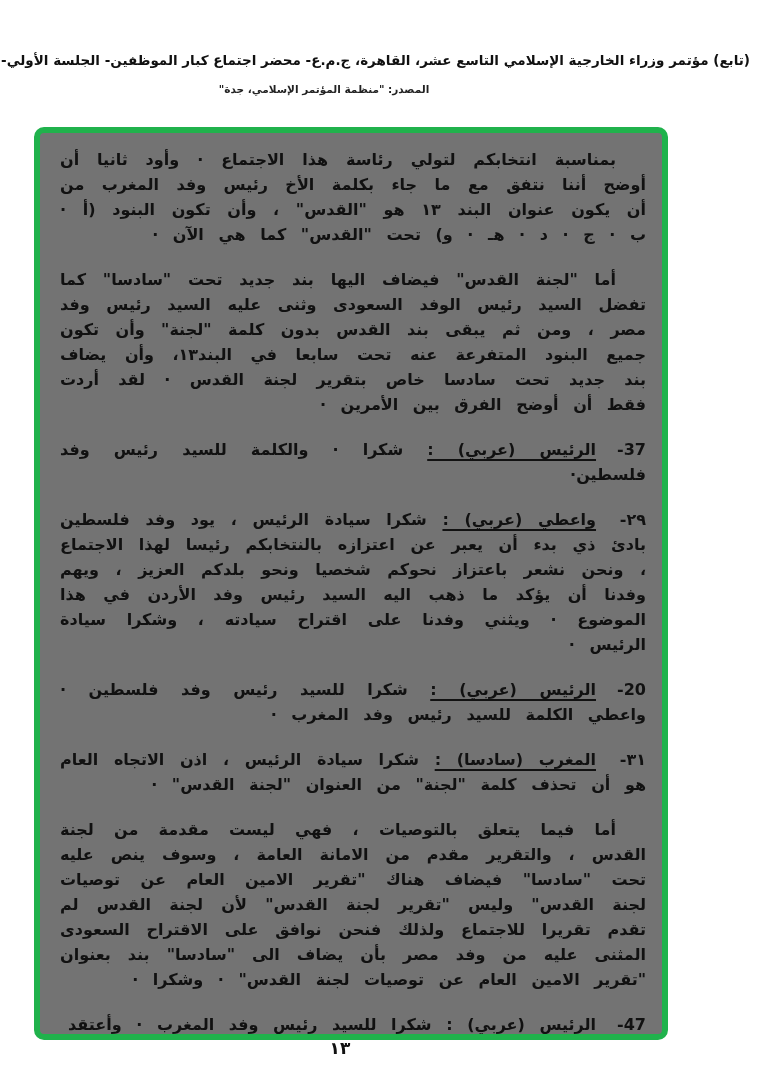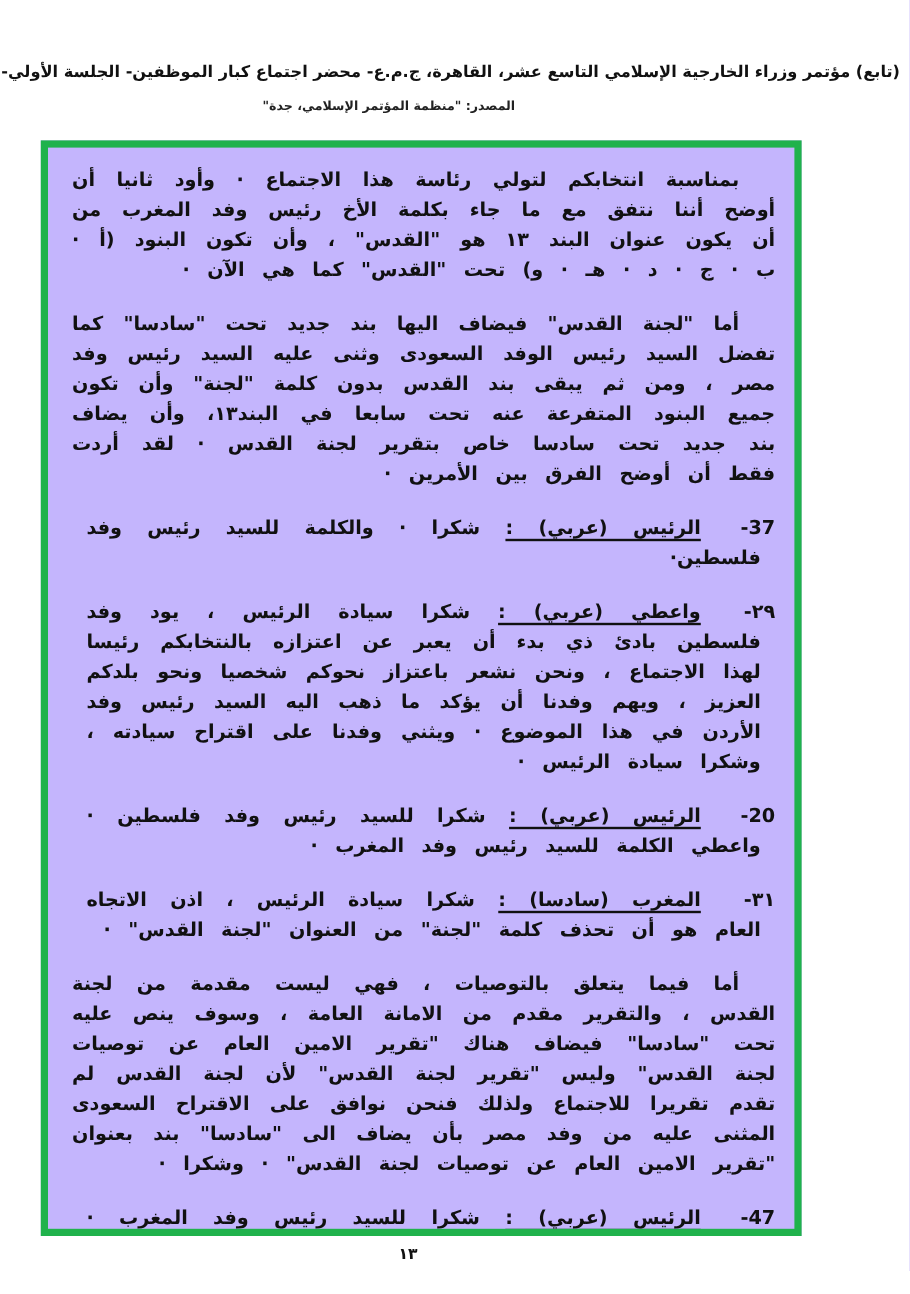--- a/index.html
+++ b/index.html
@@ -31,27 +31,27 @@
     right: 110px;
     direction: rtl;
     text-align: center;
     font-size: 10.5px;
     font-weight: bold;
     color: #222;
   }
   .doc-box {
     position: absolute;
     left: 34px;
-    top: 117px;
+    top: 127px;
     width: 622px;
     height: 901px;
     border: 6px solid #20b24c;
-    border-radius: 0;
+    border-radius: 10px;
     overflow: hidden;
-    background: #c4b5fd;
+    background: #737373;
   }
   .doc-content {
     direction: rtl;
     text-align: justify;
     padding: 14px 16px 0 20px;
     font-size: 16px;
     font-weight: bold;
     line-height: 25px;
     word-spacing: 9px;
   }
@@ -63,36 +63,36 @@
     position: relative;
     margin: 0 0 20px 0;
   }
   .item-num {
     position: absolute;
     right: 0;
     top: 0;
     word-spacing: 0;
   }
   .item-text {
-    margin: 12px;
+    margin: 0;
     text-indent: 50px;
   }
   .speaker {
     text-decoration: underline;
     text-decoration-thickness: 1.5px;
     text-underline-offset: 4px;
   }
   .page-num {
     position: absolute;
     top: 1038px;
     left: 298px;
     width: 84px;
     text-align: center;
     direction: rtl;
-    font-size: 13px;
+    font-size: 17px;
     font-weight: bold;
   }
 </style>
 </head>
 <body>
 
 <div class="header-line1">(تابع) مؤتمر وزراء الخارجية الإسلامي التاسع عشر، القاهرة، ج.م.ع- محضر اجتماع كبار الموظفين- الجلسة الأولي- ٢٨ يوليه ١٩٩٠</div>
 
 <div class="header-line2">المصدر: "منظمة المؤتمر الإسلامي، جدة"</div>
 

